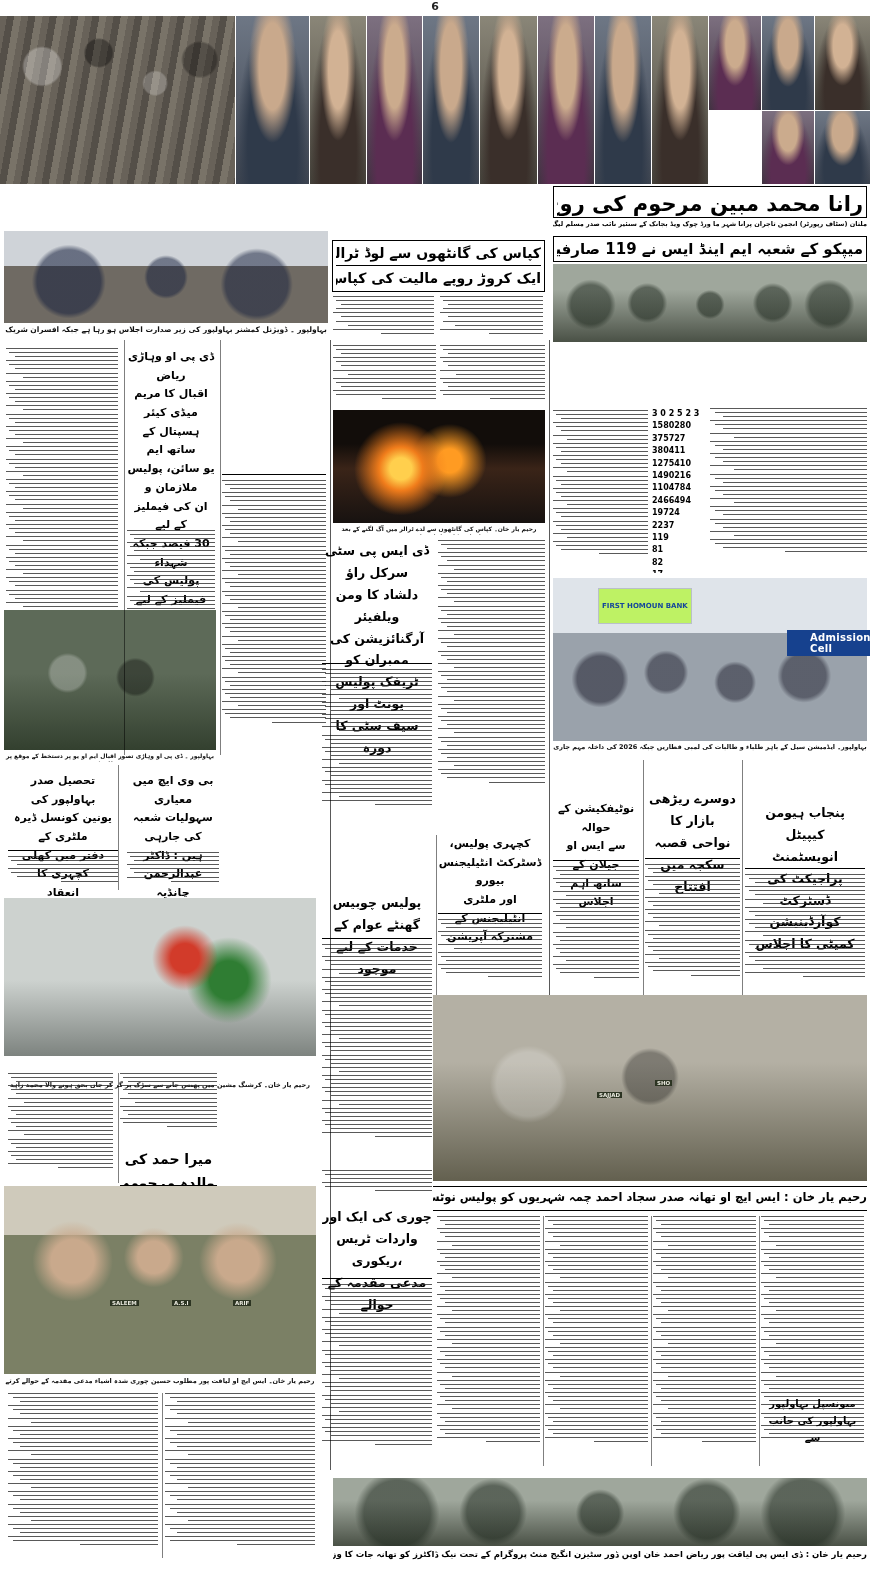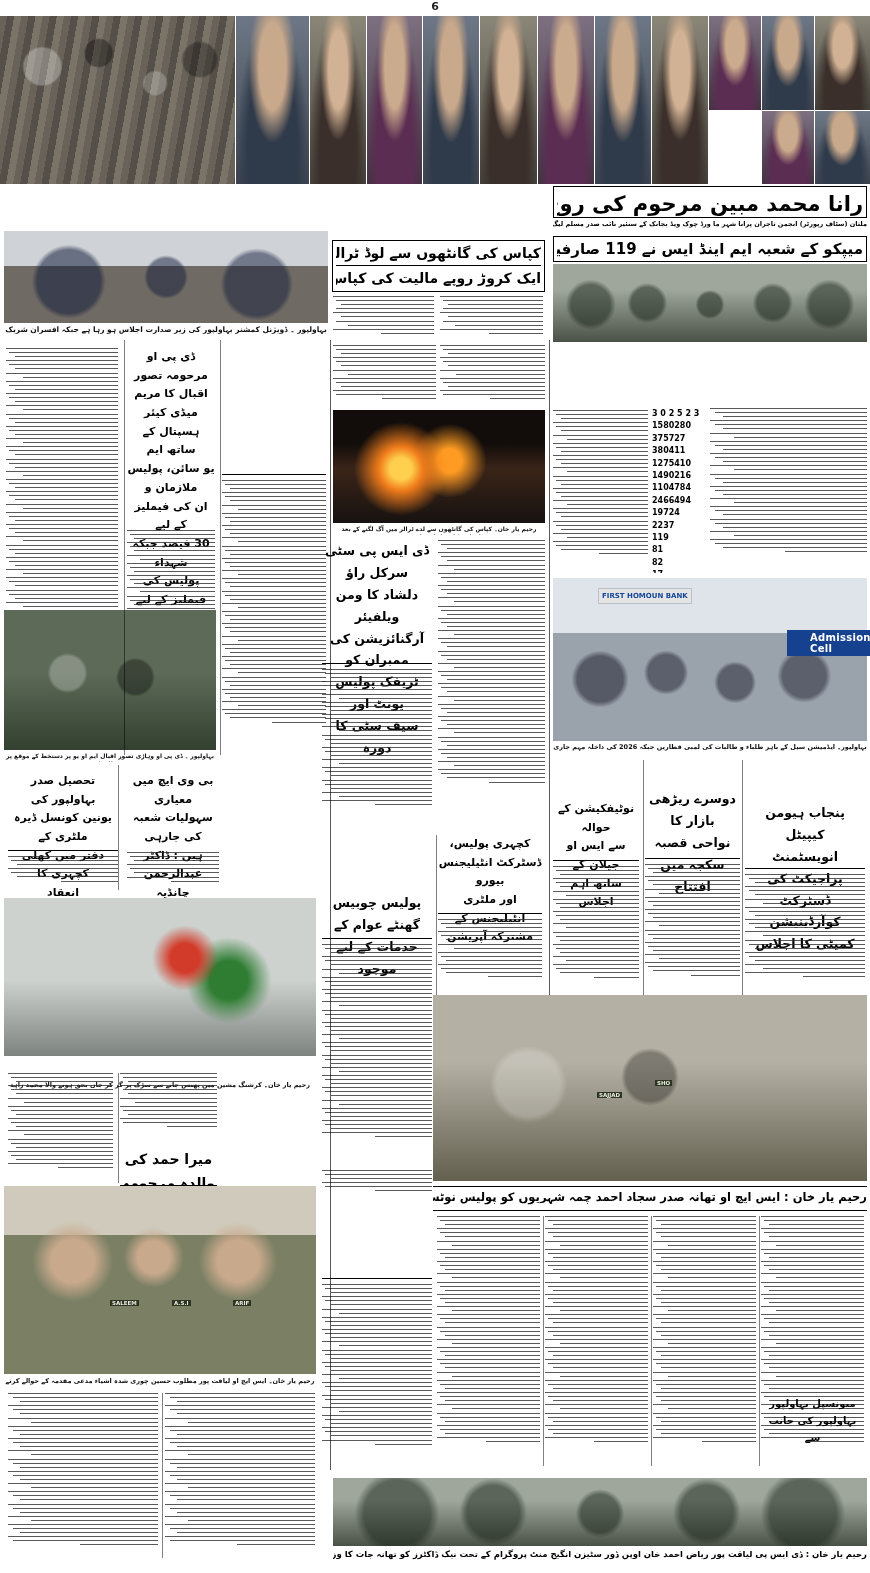--- a/index.html
+++ b/index.html
@@ -160,22 +160,22 @@
   .rule-v{position:absolute;width:1px;background:#000;}
   .rule-h{position:absolute;height:1px;background:#000;}
 
   .numcol{
     position:absolute;font-size:8px;line-height:1.55;font-weight:bold;
     text-align:left;direction:ltr;color:#000;overflow:hidden;
   }
   .numcol div{white-space:nowrap;}
 
   .bank-sign{
-    position:absolute;background:#e5e5e5;border:1px solid #b9c0c8;
-    font-size:7px;color:#14469b;font-weight:bold;padding:3px 3px;
+    position:absolute;background:#bef264;border:1px solid #b9c0c8;
+    font-size:7px;color:#14469b;font-weight:bold;padding:13px 3px;
     direction:ltr;
   }
   .admission-sign{
     position:absolute;background:#16418e;color:#fff;font-size:10px;
     font-weight:bold;padding:2px 23px;direction:ltr;letter-spacing:.3px;margin-top:40px;
   }
   .badge-name{
     position:absolute;background:#2c3422;color:#e8e8dd;font-size:5.5px;
     padding:0 2px;direction:ltr;font-weight:bold;
   }
@@ -272,21 +272,21 @@
     <div class="ln s1"></div>
       <div class="ln last"></div>
   </div>
 
   <div class="photo tex-meeting" style="left:4px;top:231px;width:324px;height:92px;">
       <div class="ph-inner"></div>
     </div>
   <div class="caption" style="left:4px;top:325px;width:324px;height:12px;">بہاولپور ۔ ڈویژنل کمشنر بہاولپور کی زیر صدارت اجلاس ہو رہا ہے جبکہ افسران شریک ہیں</div>
 
   <div class="hl-plain" style="left:127px;top:348px;width:88px;">
-    <span class="hl-line headline-small">ڈی پی او مرحومہ تصور</span>
+    <span class="hl-line headline-small">ڈی پی او وہاڑی ریاض</span>
     <span class="hl-line headline-small">اقبال کا مریم میڈی کیئر</span>
     <span class="hl-line headline-small">ہسپتال کے ساتھ ایم</span>
     <span class="hl-line headline-small">یو سائن، پولیس ملازمان و</span>
     <span class="hl-line headline-small">ان کی فیملیز کے لیے</span>
     <span class="hl-line headline-small">30 فیصد جبکہ شہداء</span>
     <span class="hl-line headline-small">پولیس کی فیملیز کے لیے</span>
     <span class="hl-line headline-small">100 فیصد طبی سہولیات</span>
     <span class="hl-line headline-small">میں رعایت</span>
   </div>
   <div class="body tiny" style="left:127px;top:530px;width:88px;height:225px;">
@@ -1327,20 +1327,25 @@
   </div>
 
   <div class="body tiny" style="left:322px;top:1170px;width:110px;height:30px;">
     <div class="ln s1"></div>
       <div class="ln s3"></div>
       <div class="ln s2"></div>
       <div class="ln s1"></div>
     <div class="ln s3"></div>
       <div class="ln last"></div>
   </div>
+  <div class="hl-plain" style="left:322px;top:1206px;width:110px;">
+    <span class="hl-line headline-col2">چوری کی ایک اور</span>
+    <span class="hl-line headline-col2">واردات ٹریس ،ریکوری</span>
+    <span class="hl-line headline-col2">مدعی مقدمہ کے حوالے</span>
+  </div>
   <div class="rule-h" style="left:322px;top:1278px;width:110px;"></div>
   <div class="body tiny" style="left:322px;top:1284px;width:110px;height:185px;">
     <div class="ln s1"></div>
       <div class="ln s3"></div>
       <div class="ln s2"></div>
       <div class="ln s1"></div>
     <div class="ln s3"></div>
       <div class="ln s2"></div>
       <div class="ln s1"></div>
       <div class="ln s4"></div>

